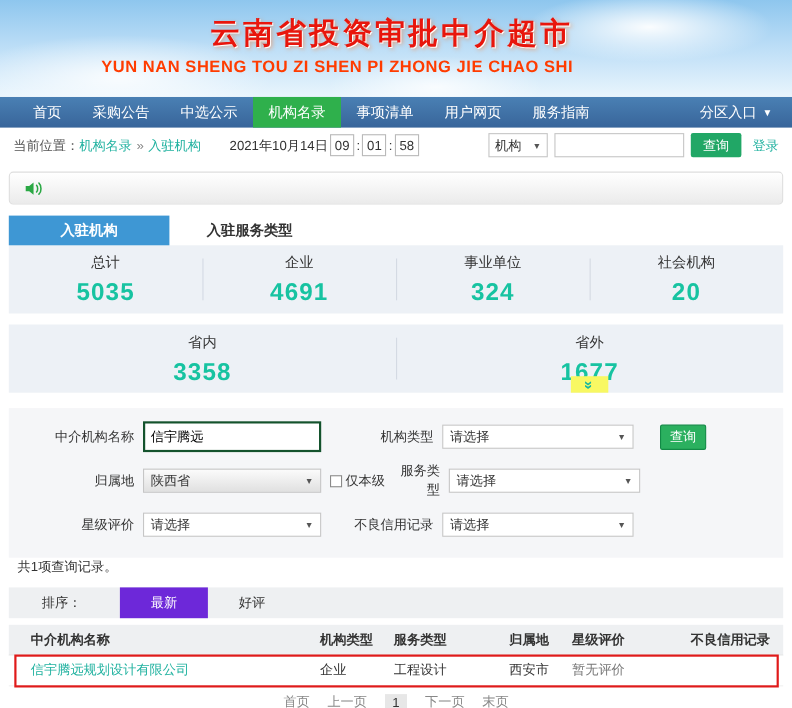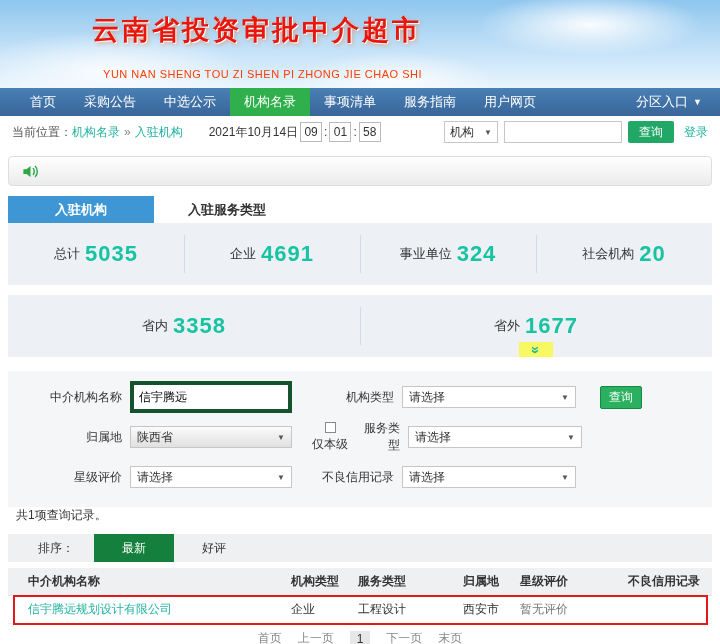--- a/index.html
+++ b/index.html
@@ -10,21 +10,21 @@
   .sky { height:88px; position:relative; overflow:hidden;
     background:
       radial-gradient(ellipse 160px 45px at 82% 28%, rgba(255,255,255,.95), rgba(255,255,255,0) 70%),
       radial-gradient(ellipse 200px 55px at 15% 80%, rgba(255,255,255,.85), rgba(255,255,255,0) 70%),
       radial-gradient(ellipse 140px 40px at 55% 90%, rgba(255,255,255,.8), rgba(255,255,255,0) 70%),
       linear-gradient(180deg,#8ec6ee 0%, #b9dcf6 45%, #e9f5fd 100%);
   }
   .title-wrap { position:absolute; left:92px; top:12px;text-align:right; }
   .main-title { font-size:27px; font-weight:bold; color:#e8160c; letter-spacing:3px;
     text-shadow:1px 1px 0 #fff, 2px 2px 4px rgba(255,120,40,.55); }
-  .sub-title { font-size:11px; font-weight:normal; color:#ff3c00; margin-top:20px; letter-spacing:.5px; }
+  .sub-title { font-size:15px; font-weight:bold; color:#ff3c00; margin-top:4px; letter-spacing:.5px; }
 
   
   .nav { height:28px; background:linear-gradient(#4a80b4,#38659a); display:flex;
     align-items:stretch; color:#fff; font-size:13px; padding-left:16px; }
   .nav-item { display:flex; align-items:center; padding:0 14px; cursor:pointer; white-space:nowrap; }
   .nav-item.active { background:#2fb04c; }
   .nav-zone { margin-left:auto; display:flex; align-items:center; gap:5px; padding:0 18px; cursor:pointer; }
   .nav-zone .caret { font-size:9px; }
 
   
@@ -51,55 +51,55 @@
   
   .tabs { display:flex; margin:10px 8px 0; }
   .tab { width:146px; height:27px; display:flex; align-items:center; justify-content:center;
     font-size:13px; font-weight:bold; cursor:pointer; color:#333; }
   .tab.active { background:#3e97d4; color:#fff; }
 
   
   .panel { margin:0 8px; background:#edf1f6; display:flex; }
   .panel1 { height:62px; }
   .panel2 { margin-top:10px; height:62px; position:relative; }
-  .stat-col { flex:1; display:flex; align-items:center; justify-content:center;
+  .stat-col { flex:1; display:flex; flex-direction:column; align-items:center; justify-content:center;
     gap:5px; position:relative; }
   .stat-col + .stat-col::before { content:""; position:absolute; left:0; top:12px; bottom:12px;
     width:1px; background:#d4dae3; }
   .stat-label { font-size:13px; color:#333; }
   .stat-value { font-size:22px; font-weight:bold; color:#17c3a1; letter-spacing:1px; }
   .chevron-tag { position:absolute; left:calc(75% - 17px); bottom:0; width:34px; height:15px;
     background:#f8f863; display:flex; align-items:center; justify-content:center; cursor:pointer; }
   .chevron-tag .dbl { display:inline-block; transform:rotate(90deg); color:#17b79e;
     font-weight:bold; font-size:14px; line-height:1; }
 
   
   .filter-panel { margin:14px 8px 0; background:#f5f6f8; padding:14px 0 18px; }
   .f-row { display:flex; align-items:center; height:24px; font-size:12px; color:#333; }
   .f-row + .f-row { margin-top:16px; }
   .f-label { width:122px; text-align:right; padding-right:8px; }
   .f-label2 { width:110px; text-align:right; padding-right:8px; }
-  .f-input { width:162px; height:22px; border:4px solid #14532d; padding:12px 5px; font-size:12px; background:#fff; }
+  .f-input { width:162px; height:22px; border:2px solid #14532d; padding:12px 5px; font-size:12px; background:#fff; }
   .sel { width:174px; height:22px; border:1px solid #c6c6c6; background:#fff; display:flex;
     align-items:center; justify-content:space-between; padding:0 6px; font-size:12px; color:#333; cursor:pointer; }
   .sel.w162 { width:162px; }
   .sel.native { background:linear-gradient(#fbfbfb,#e0e0e0); }
   .sel .caret { font-size:8px; color:#555; }
-  .chk-group { display:flex; align-items:center; gap:3px; margin-left:8px; width:60px;flex-direction:column; }
+  .chk-group { display:flex; align-items:center; gap:3px; margin-left:8px; width:60px; }
   .checkbox { width:11px; height:11px; border:1px solid #8a8a8a; background:#fff; display:inline-block; cursor:pointer; }
   .btn-query { width:42px; height:23px; background:#2bb05f; border:1px solid #128a46; color:#fff;
     font-size:12px; border-radius:2px; margin-left:24px; cursor:pointer; }
 
   
   .count-line { margin:0 0 0 16px; font-size:12px; color:#333; }
   .sort-bar { margin:10px 8px 0; height:28px; background:#eef0f2; display:flex; align-items:center;
     font-size:12px; color:#333; }
   .sort-label { margin-left:30px; margin-right:20px; }
   .sort-opt { width:80px; height:28px; display:flex; align-items:center; justify-content:center; cursor:pointer; }
-  .sort-opt.active { background:#15803d; color:#fff; }
+  .sort-opt.active { background:#6d28d9; color:#fff;margin-left:15px; }
 
   .table { margin:6px 8px 0; font-size:12px; color:#333; }
   .t-row { display:grid; grid-template-columns:275px 67px 105px 57px 108px 1fr; align-items:center; height:28px; }
   .t-head { background:#eef0f2; font-weight:bold; border-bottom:1px solid #e3e3e3; }
   .t-cell { padding-left:8px; overflow:hidden; white-space:nowrap; }
   .t-cell.first { padding-left:20px; }
   .t-data { background:#fff; position:relative; border-bottom:1px solid #f0f0f0; }
   .company-link { color:#21b2a0; cursor:pointer; }
   .muted { color:#777; }
   .red-box { position:absolute; left:5px; right:4px; top:-1px; bottom:-2px;
@@ -119,22 +119,22 @@
     <div class="sub-title">YUN NAN SHENG TOU ZI SHEN PI ZHONG JIE CHAO SHI</div>
   </div>
 </div>
 
 <div class="nav">
   <div class="nav-item">首页</div>
   <div class="nav-item">采购公告</div>
   <div class="nav-item">中选公示</div>
   <div class="nav-item active">机构名录</div>
   <div class="nav-item">事项清单</div>
+  <div class="nav-item">用户网页</div>
   <div class="nav-item">服务指南</div>
-  <div class="nav-item">用户网页</div>
   <div class="nav-zone">
     <span>分区入口</span>
     <span class="caret">▼</span>
   </div>
 </div>
 
 <div class="crumb-row">
   <span>当前位置：</span>
   <span class="crumb-link">机构名录</span>
   <span class="crumb-sep">»</span>

